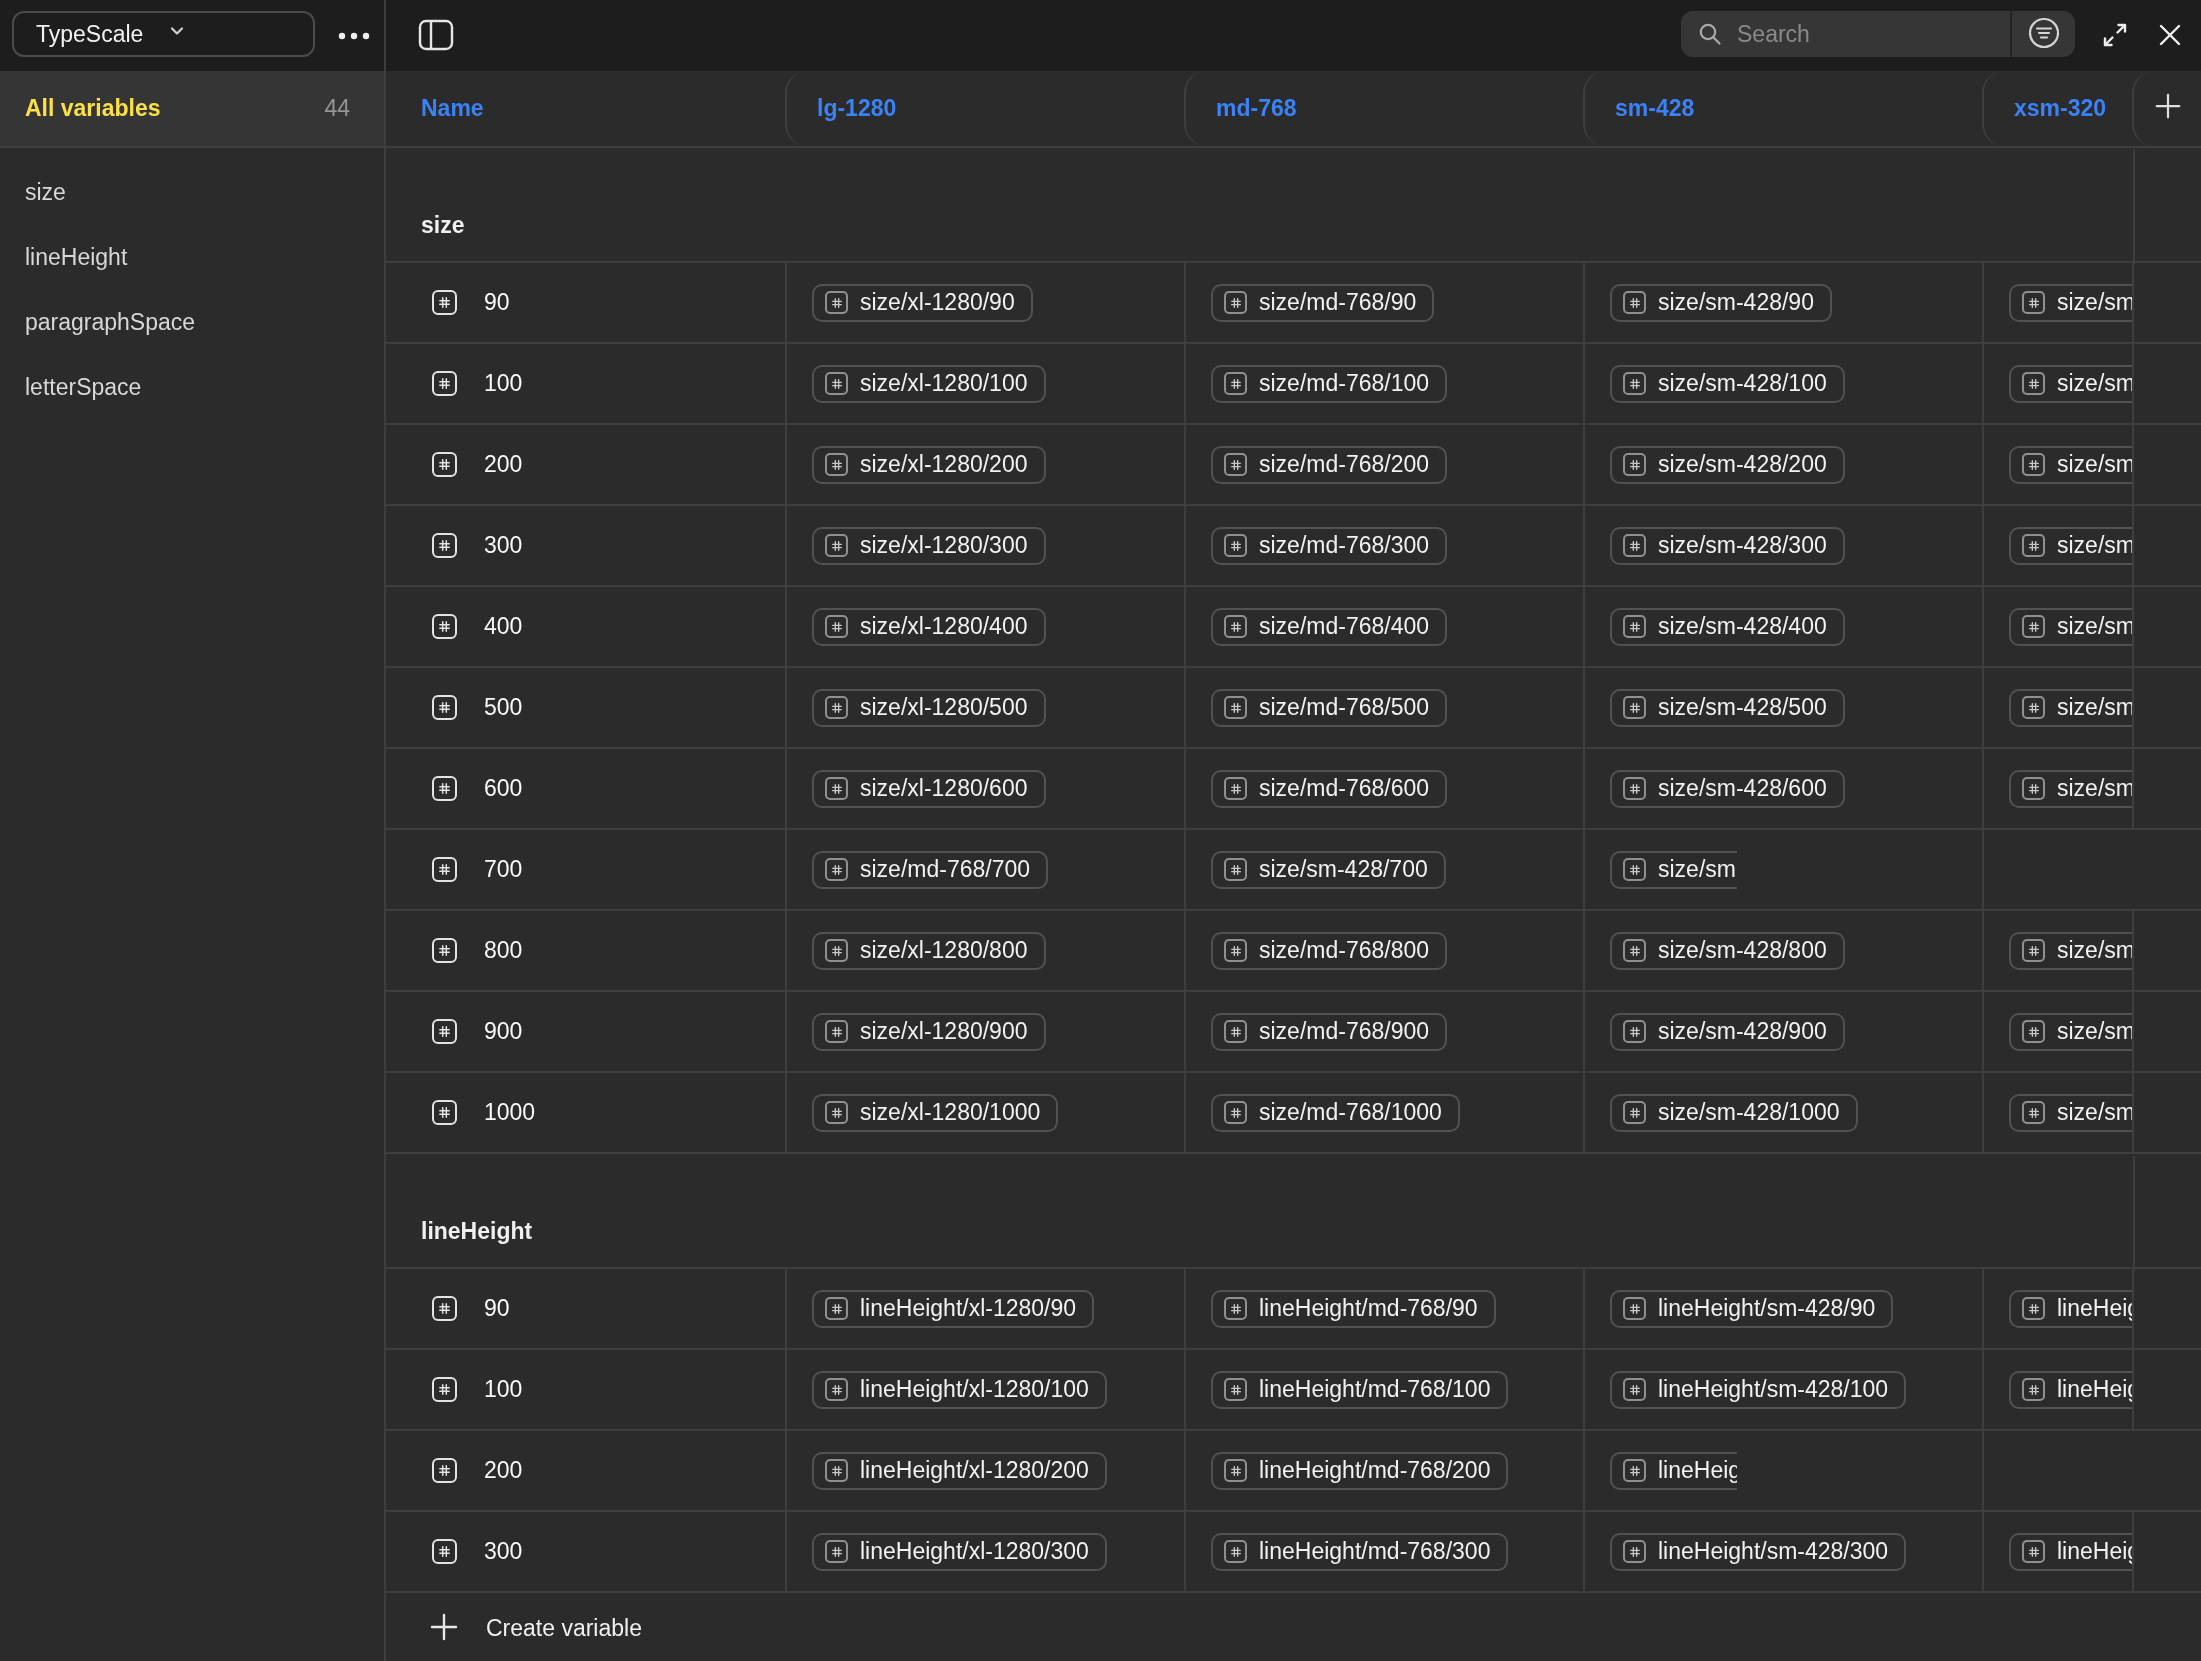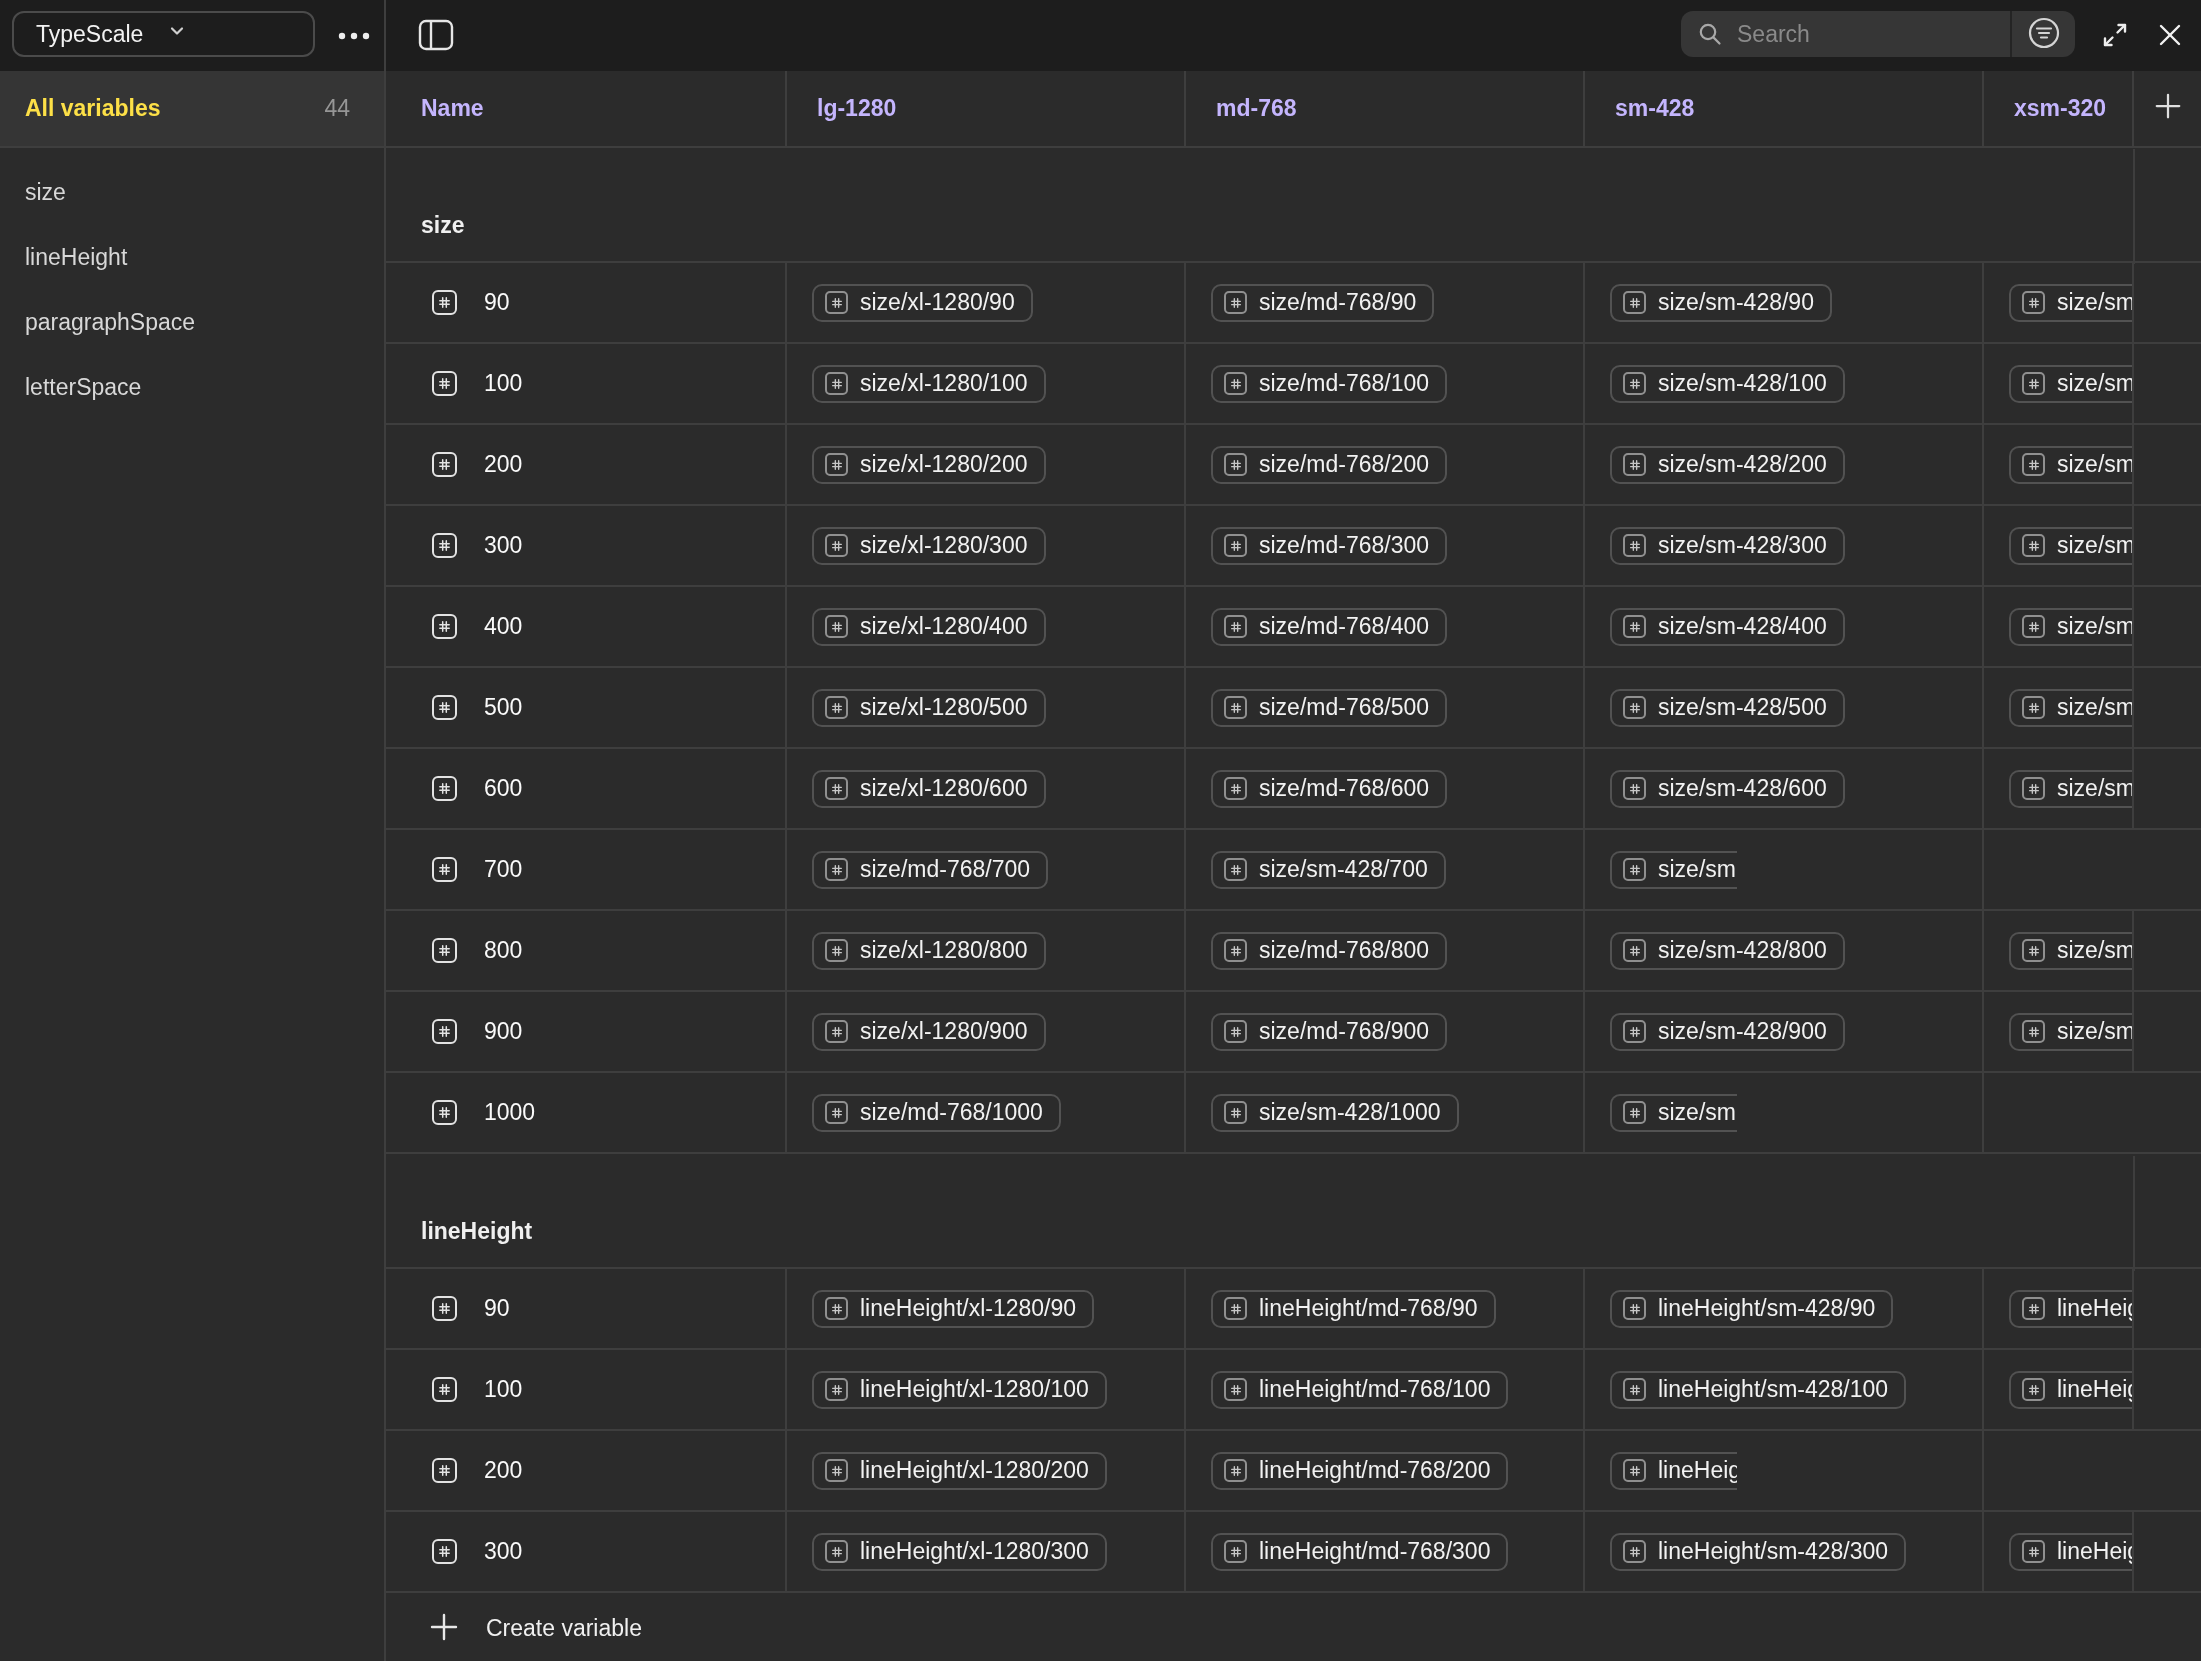--- a/index.html
+++ b/index.html
@@ -38,21 +38,21 @@
   .all-vars .lbl{font-size:23px;font-weight:700;color:#fde047;flex:1;}
   .all-vars .cnt{font-size:23px;color:var(--muted);}
   .group-list{padding-top:12px;}
   .group-item{height:65px;display:flex;align-items:center;padding-left:25px;font-size:23px;color:var(--text2);cursor:pointer;}
 
   
   .main{position:absolute;left:386px;top:71px;width:1816px;height:1590px;}
   .grid-row{display:grid;grid-template-columns:399px 399px 399px 399px 150px 1fr;}
   .grid-row > .cell + .cell{border-left:2px solid var(--divider);}
   .header-row{height:77px;border-bottom:2px solid var(--divider);}
-  .hcell{display:flex;align-items:center;padding-left:30px;font-size:23px;font-weight:700;color:#c4b5fd;overflow:hidden;}
+  .hcell{display:flex;align-items:center;padding-left:30px;font-size:23px;font-weight:700;color:#3b82f6;overflow:hidden;border-radius:22px;}
   .hcell.first{padding-left:35px;}
   .hcell.plus{justify-content:center;padding-left:0;cursor:pointer;}
   .band{height:115px;border-bottom:2px solid var(--divider);display:flex;align-items:flex-end;padding:0 0 22px 35px;}
   .band .band-label{font-size:23px;font-weight:700;color:#f0f0f0;}
   .vrow{height:81px;border-bottom:2px solid var(--divider);cursor:default;}
   .vrow .cell{display:flex;align-items:center;overflow:hidden;}
   .name-cell{padding-left:46px;}
   .name-cell .num{margin-left:27px;font-size:23px;color:#fafafa;}
   .var-icon{width:25px;height:25px;border:2px solid #e3e3e3;border-radius:6px;flex:none;
     display:flex;align-items:center;justify-content:center;}
@@ -836,20 +836,33 @@
           <div class="cell val-cell">
             <span class="pill">
               <span class="p-icon" style="color:#c7c7c7">
                 <svg width="12" height="12" viewBox="0 0 13 13" fill="none" stroke="currentColor" stroke-width="1.5" stroke-linecap="round">
                   <line x1="4.7" y1="1.8" x2="4.7" y2="11.2"></line>
                   <line x1="8.3" y1="1.8" x2="8.3" y2="11.2"></line>
                   <line x1="1.8" y1="4.7" x2="11.2" y2="4.7"></line>
                   <line x1="1.8" y1="8.3" x2="11.2" y2="8.3"></line>
                 </svg>
               </span>
+              <span class="p-label">size/xl-1280/1000</span>
+            </span>
+          </div>
+          <div class="cell val-cell">
+            <span class="pill">
+              <span class="p-icon" style="color:#c7c7c7">
+                <svg width="12" height="12" viewBox="0 0 13 13" fill="none" stroke="currentColor" stroke-width="1.5" stroke-linecap="round">
+                  <line x1="4.7" y1="1.8" x2="4.7" y2="11.2"></line>
+                  <line x1="8.3" y1="1.8" x2="8.3" y2="11.2"></line>
+                  <line x1="1.8" y1="4.7" x2="11.2" y2="4.7"></line>
+                  <line x1="1.8" y1="8.3" x2="11.2" y2="8.3"></line>
+                </svg>
+              </span>
               <span class="p-label">size/md-768/1000</span>
             </span>
           </div>
           <div class="cell val-cell">
             <span class="pill">
               <span class="p-icon" style="color:#c7c7c7">
                 <svg width="12" height="12" viewBox="0 0 13 13" fill="none" stroke="currentColor" stroke-width="1.5" stroke-linecap="round">
                   <line x1="4.7" y1="1.8" x2="4.7" y2="11.2"></line>
                   <line x1="8.3" y1="1.8" x2="8.3" y2="11.2"></line>
                   <line x1="1.8" y1="4.7" x2="11.2" y2="4.7"></line>

